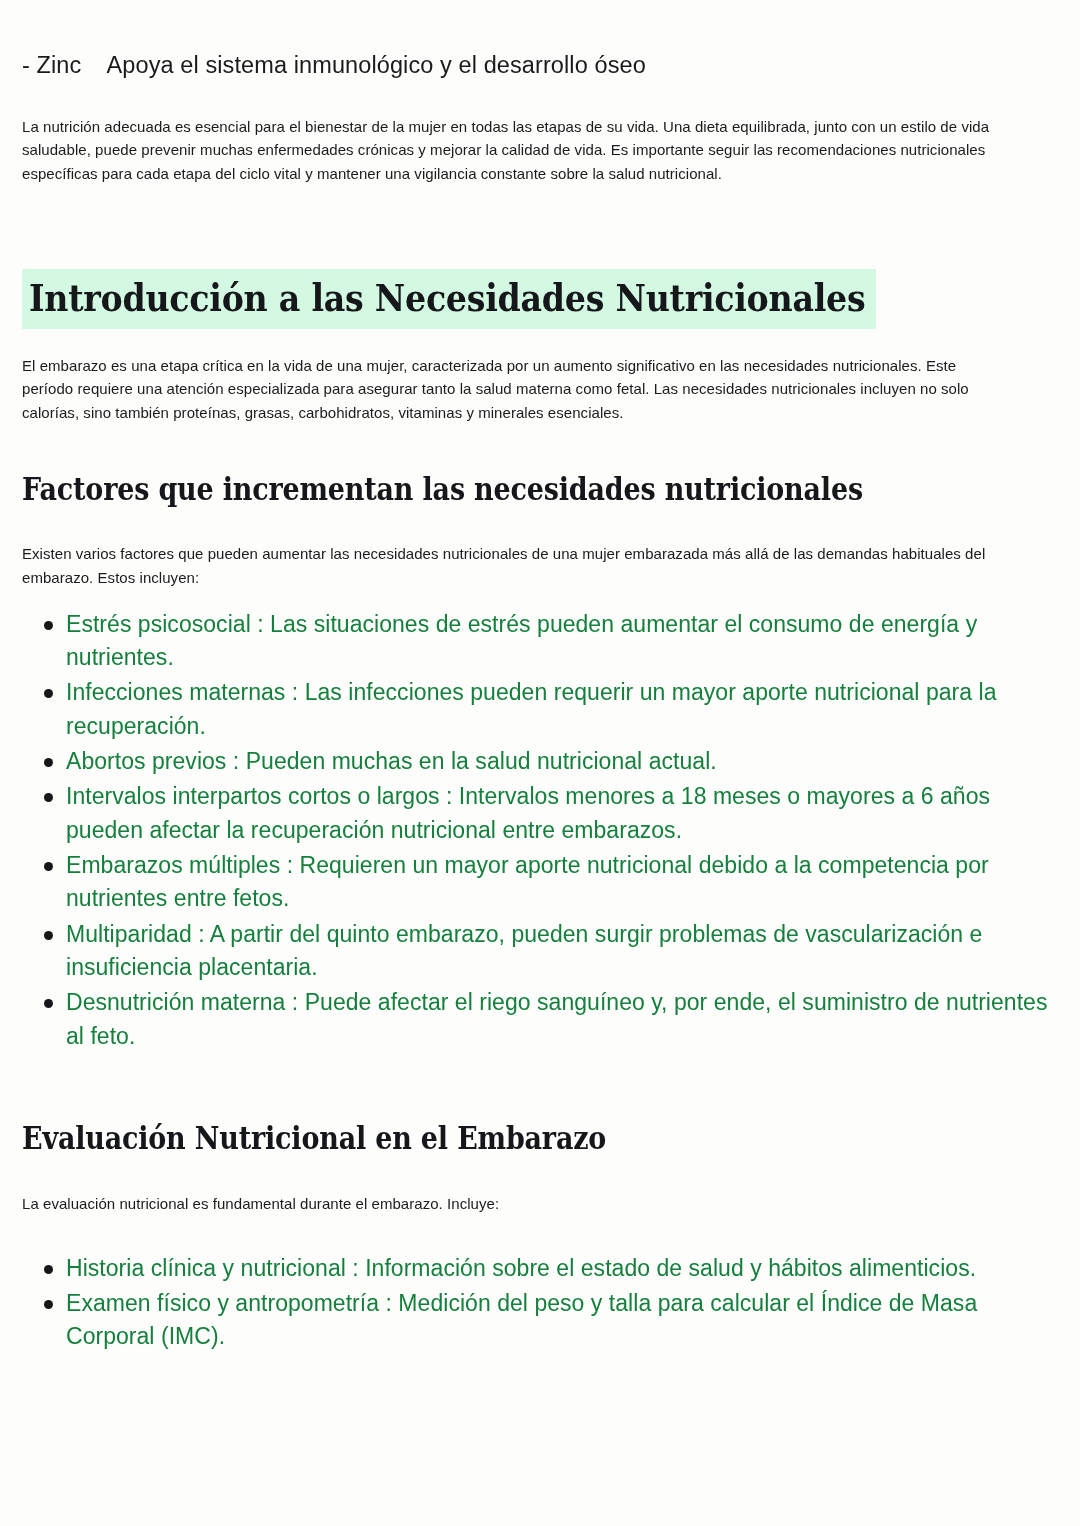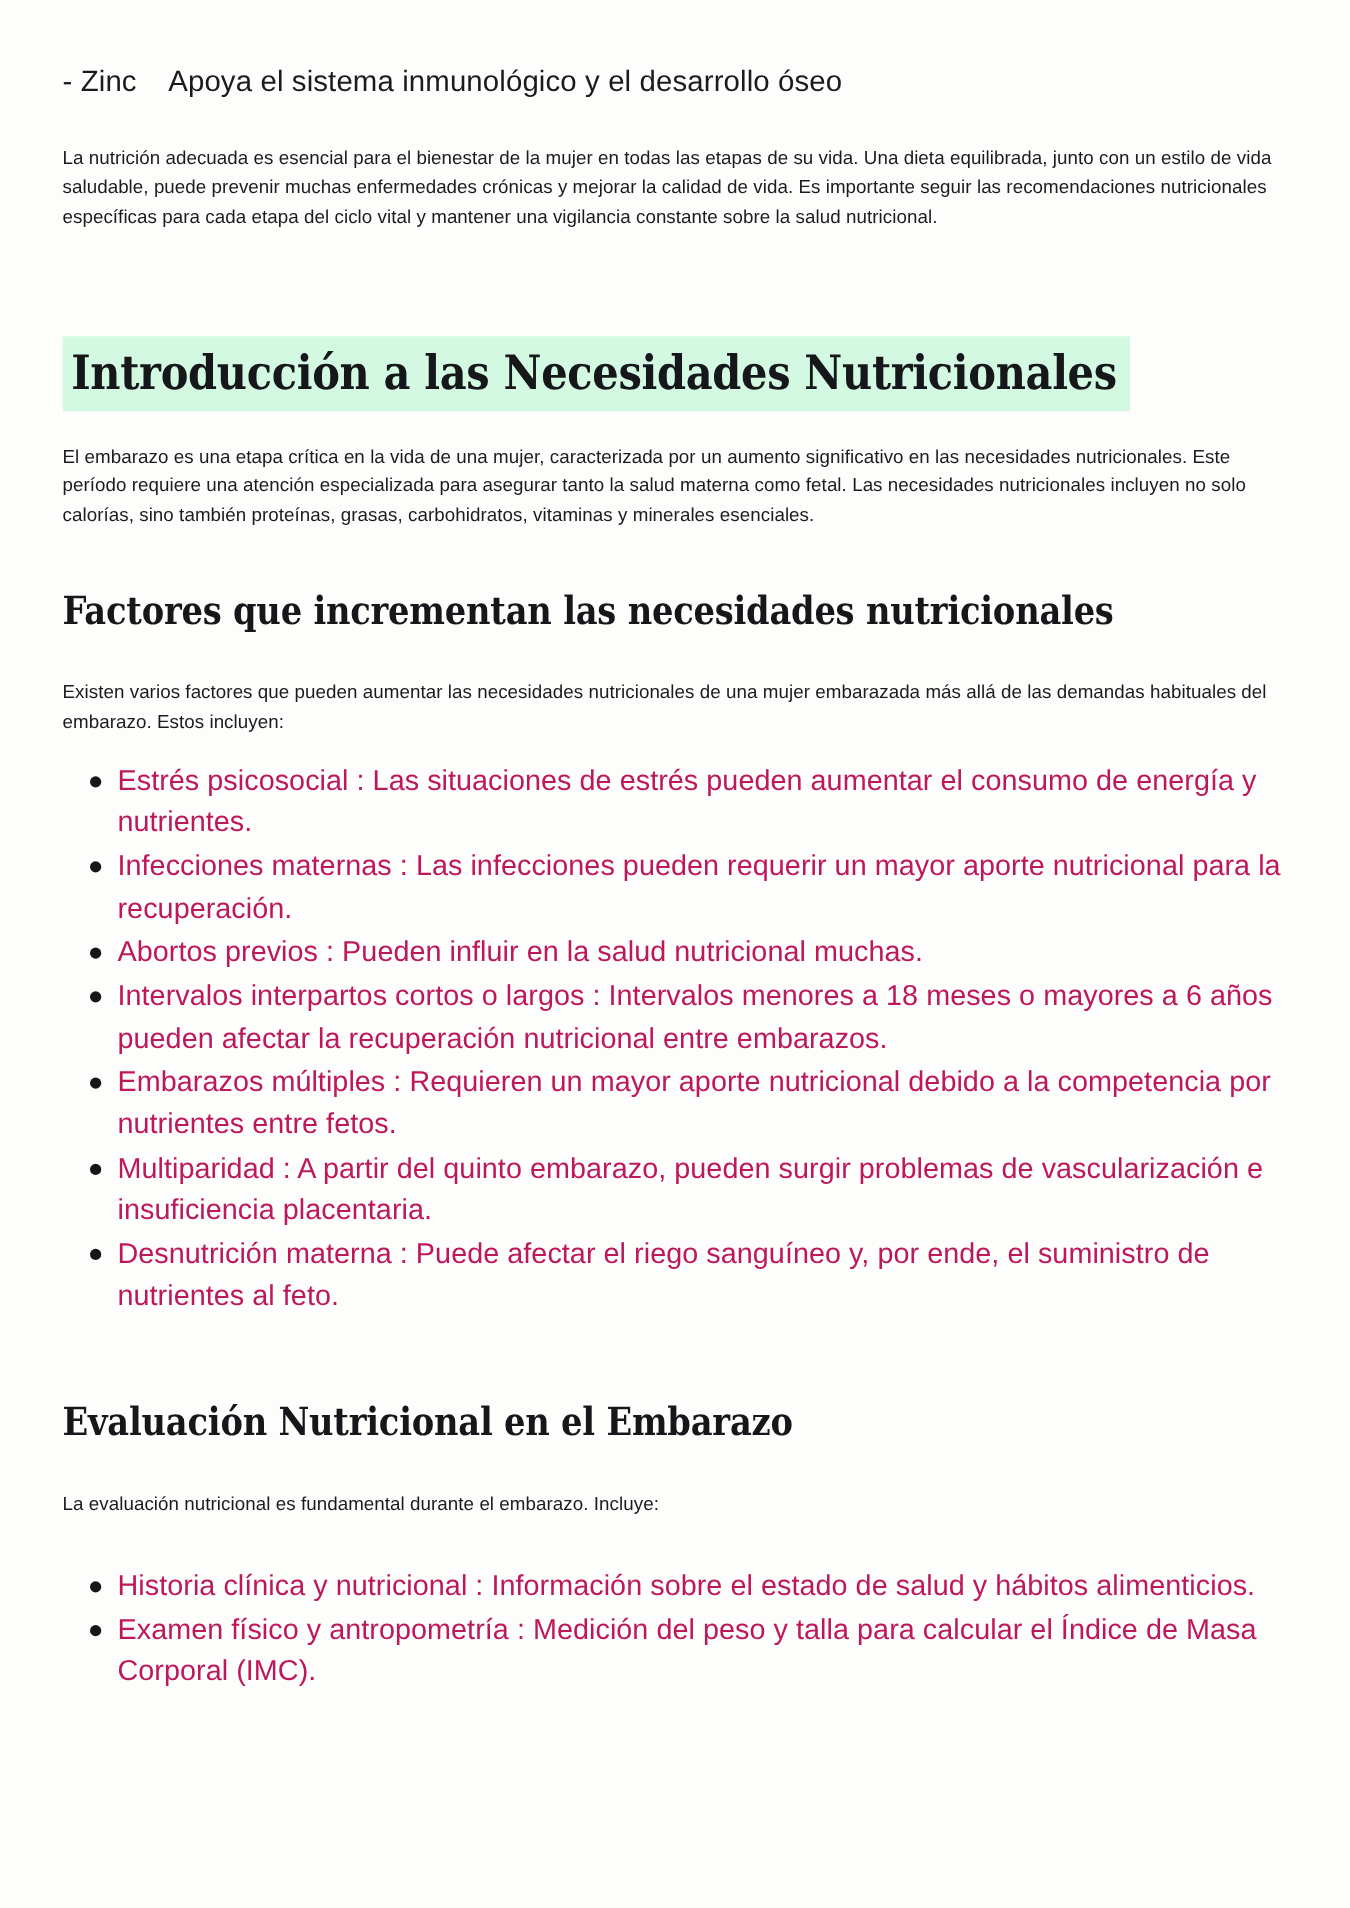--- a/index.html
+++ b/index.html
@@ -14,21 +14,21 @@
     font-family: "Liberation Sans", sans-serif;
     color: #18181a;
     overflow: hidden;
   }
 
   .page {
     position: relative;
     width: 1080px;
     height: 1526px;
     box-sizing: border-box;
-    padding: 0 50px;
+    padding: 0 22px;
     background: #fdfdfb;
   }
 
   
   .lead-line {
     font-size: 23.5px;
     line-height: 1.3;
     color: #1b1b1d;
     letter-spacing: 0.1px;
     padding-top: 50px;
@@ -94,21 +94,21 @@
     padding: 0;
   }
   ul.doc-list.gap-lg { margin-top: 36px; }
 
   ul.doc-list > li {
     position: relative;
     padding-left: 44px;
     margin: 0 0 2px 0;
     font-size: 23px;
     line-height: 1.45;
-    color: #be185d;
+    color: #15803d;
     letter-spacing: 0.04px;
     max-width: 985px;
   }
   ul.doc-list > li::before {
     content: "";
     position: absolute;
     left: 22px;
     top: 13px;
     width: 9px;
     height: 9px;
@@ -133,21 +133,21 @@
 
   <div class="h2-wrap">
     <h2 class="doc-h2">Factores que incrementan las necesidades nutricionales</h2>
   </div>
 
   <p class="para gap-top-sm">Existen varios factores que pueden aumentar las necesidades nutricionales de una mujer embarazada más allá de las demandas habituales del embarazo. Estos incluyen:</p>
 
   <ul class="doc-list">
     <li>Estrés psicosocial : Las situaciones de estrés pueden aumentar el consumo de energía y nutrientes.</li>
     <li>Infecciones maternas : Las infecciones pueden requerir un mayor aporte nutricional para la recuperación.</li>
-    <li>Abortos previos : Pueden influir en la salud nutricional muchas.</li>
+    <li>Abortos previos : Pueden muchas en la salud nutricional actual.</li>
     <li>Intervalos interpartos cortos o largos : Intervalos menores a 18 meses o mayores a 6 años pueden afectar la recuperación nutricional entre embarazos.</li>
     <li>Embarazos múltiples : Requieren un mayor aporte nutricional debido a la competencia por nutrientes entre fetos.</li>
     <li>Multiparidad : A partir del quinto embarazo, pueden surgir problemas de vascularización e insuficiencia placentaria.</li>
     <li>Desnutrición materna : Puede afectar el riego sanguíneo y, por ende, el suministro de nutrientes al feto.</li>
   </ul>
 
   <div class="h2-wrap tight">
     <h2 class="doc-h2">Evaluación Nutricional en el Embarazo</h2>
   </div>
 

